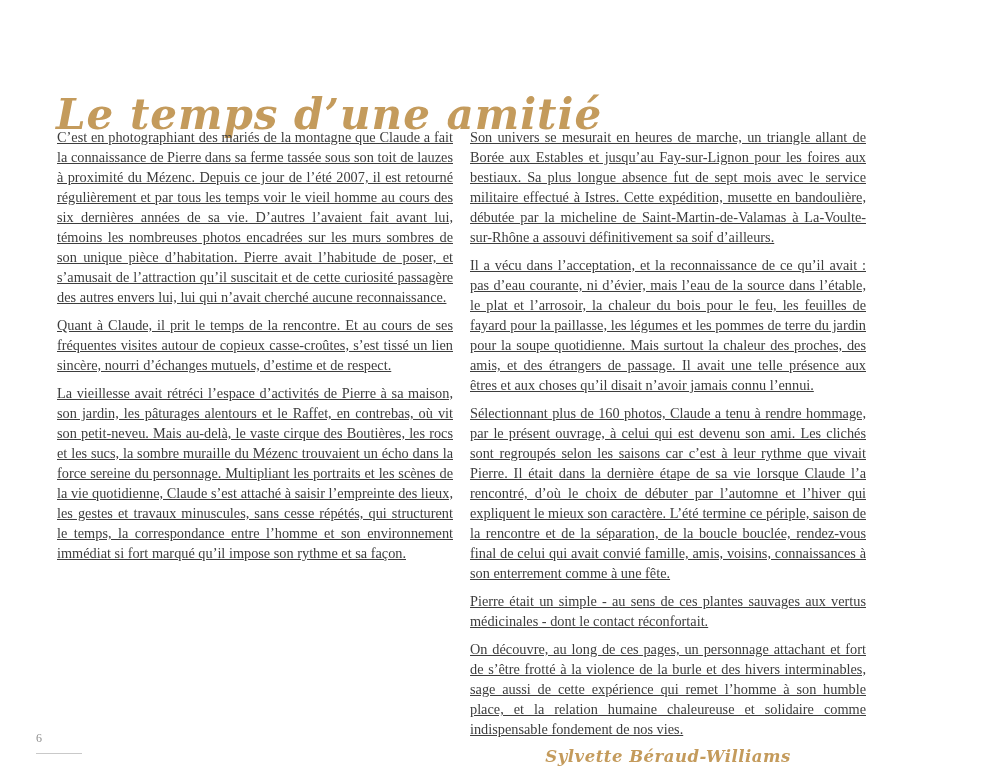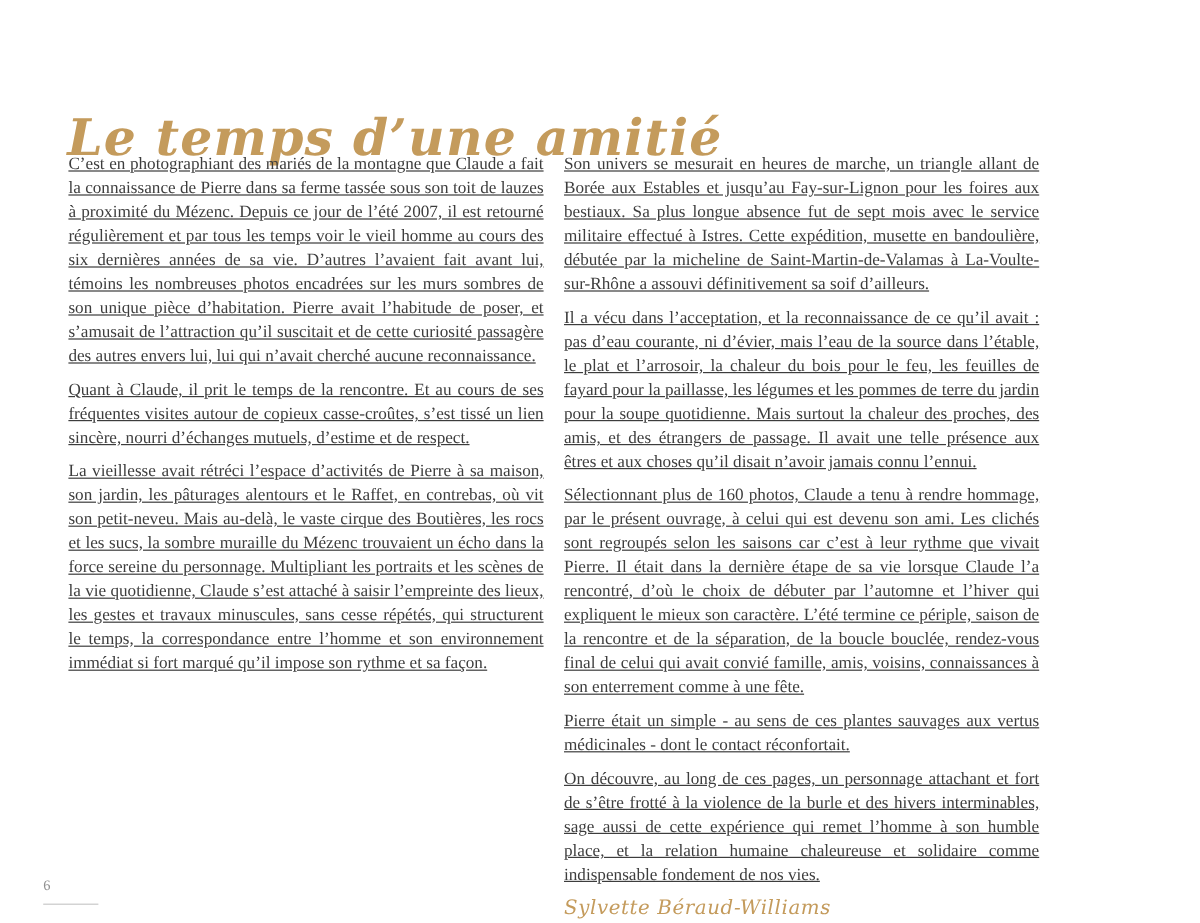--- a/index.html
+++ b/index.html
@@ -42,24 +42,24 @@
     margin: 0 0 8px 0;
     font-size: 14.3px;
     line-height: 20px;
     text-align: justify;
     color: var(--body_text, #3d3d3d);
     hyphens: auto;
     text-decoration: underline;
   }
   .signature {
     margin-top: 5px;
-    text-align: left;
+    text-align: center;
     font-family: "DejaVu Serif", serif;
     font-style: italic;
-    font-weight: normal;
+    font-weight: bold;
     font-size: 16.5px;
     color: var(--accent_gold, #c49b5c);
     letter-spacing: 0.5px;
   }
   .page-number {
     position: absolute;
     left: 36px;
     top: 731px;
     font-size: 12px;
     color: var(--page_number_gray, #8f8f8f);

